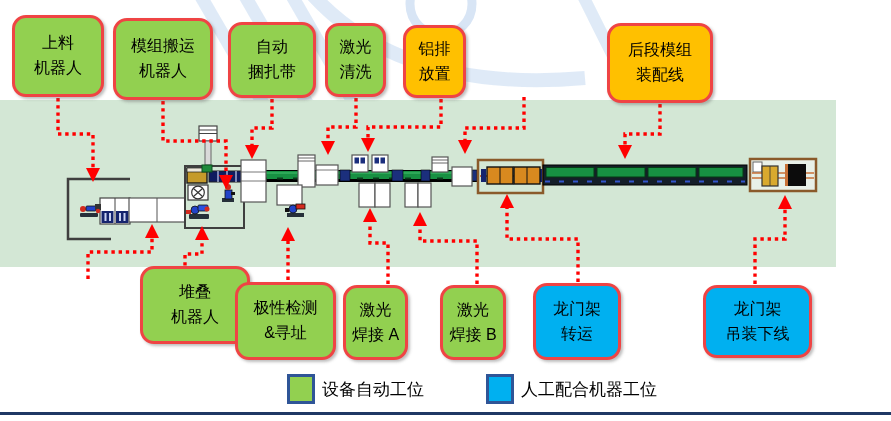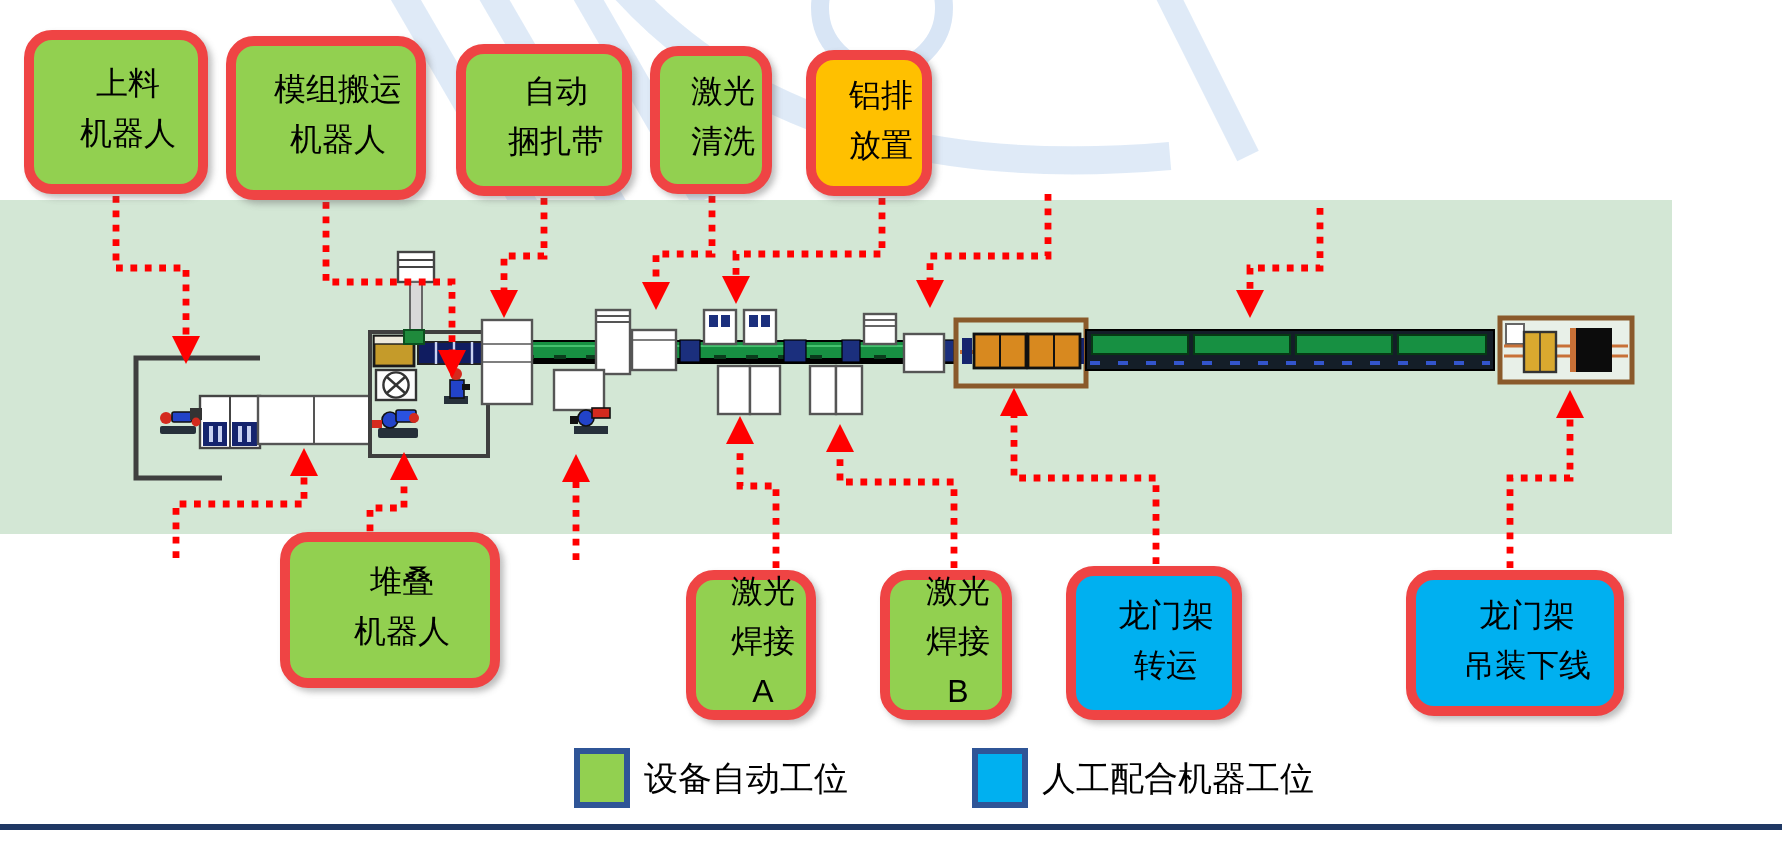--- a/index.html
+++ b/index.html
@@ -1,22 +1,22 @@
 <!DOCTYPE html>
 <html><head>
 <meta charset="utf-8">
 <style>
   html,body{margin:0;padding:0;background:#fff;}
   .stage{position:relative;width:891px;height:421px;overflow:hidden;background:#fff;
          font-family:"Liberation Sans","DejaVu Sans",sans-serif;}
   .scene{position:absolute;left:0;top:0;z-index:1;}
-  .sbox{position:absolute;z-index:2;box-sizing:border-box;border:5px solid #ef4444;border-radius:14px;
+  .sbox{position:absolute;z-index:2;box-sizing:border-box;border:3px solid #ef4444;border-radius:14px;
         display:flex;flex-direction:column;align-items:center;justify-content:center;
         font-size:16px;color:#000;line-height:1.55;text-align:center;
-        box-shadow:2px 2px 3px rgba(110,110,110,.45);padding-left:12px;}
+        box-shadow:2px 2px 3px rgba(110,110,110,.45);}
   .green{background:#92D050;}
   .orange{background:#FFC000;}
   .blue{background:#00B0F0;}
   .legend-item{position:absolute;z-index:2;top:373px;height:32px;display:flex;align-items:center;gap:7px;
                font-size:17px;color:#000;}
   .sw{display:inline-block;width:22px;height:24px;border:3px solid #2F5597;}
   .footer-bar{position:absolute;z-index:2;left:0;top:412px;width:891px;height:3px;background:#1F3864;}
 </style>
 </head>
 <body>
@@ -218,25 +218,33 @@
     <div>捆扎带</div>
   </div>
   <div class="sbox green" style="left:325px;top:23px;width:61px;height:74px">
     <div>激光</div>
     <div>清洗</div>
   </div>
   <div class="sbox orange" style="left:403px;top:25px;width:63px;height:73px">
     <div>铝排</div>
     <div>放置</div>
   </div>
+  <div class="sbox orange" style="left:607px;top:23px;width:106px;height:80px">
+    <div>后段模组</div>
+    <div>装配线</div>
+  </div>
 
   <div class="sbox green" style="left:140px;top:266px;width:110px;height:78px">
     <div>堆叠</div>
     <div>机器人</div>
   </div>
+  <div class="sbox green" style="left:235px;top:282px;width:101px;height:78px">
+    <div>极性检测</div>
+    <div>&amp;寻址</div>
+  </div>
   <div class="sbox green" style="left:343px;top:285px;width:65px;height:75px">
     <div>激光</div>
     <div>焊接 A</div>
   </div>
   <div class="sbox green" style="left:440px;top:285px;width:66px;height:75px">
     <div>激光</div>
     <div>焊接 B</div>
   </div>
   <div class="sbox blue" style="left:533px;top:283px;width:88px;height:77px">
     <div>龙门架</div>

